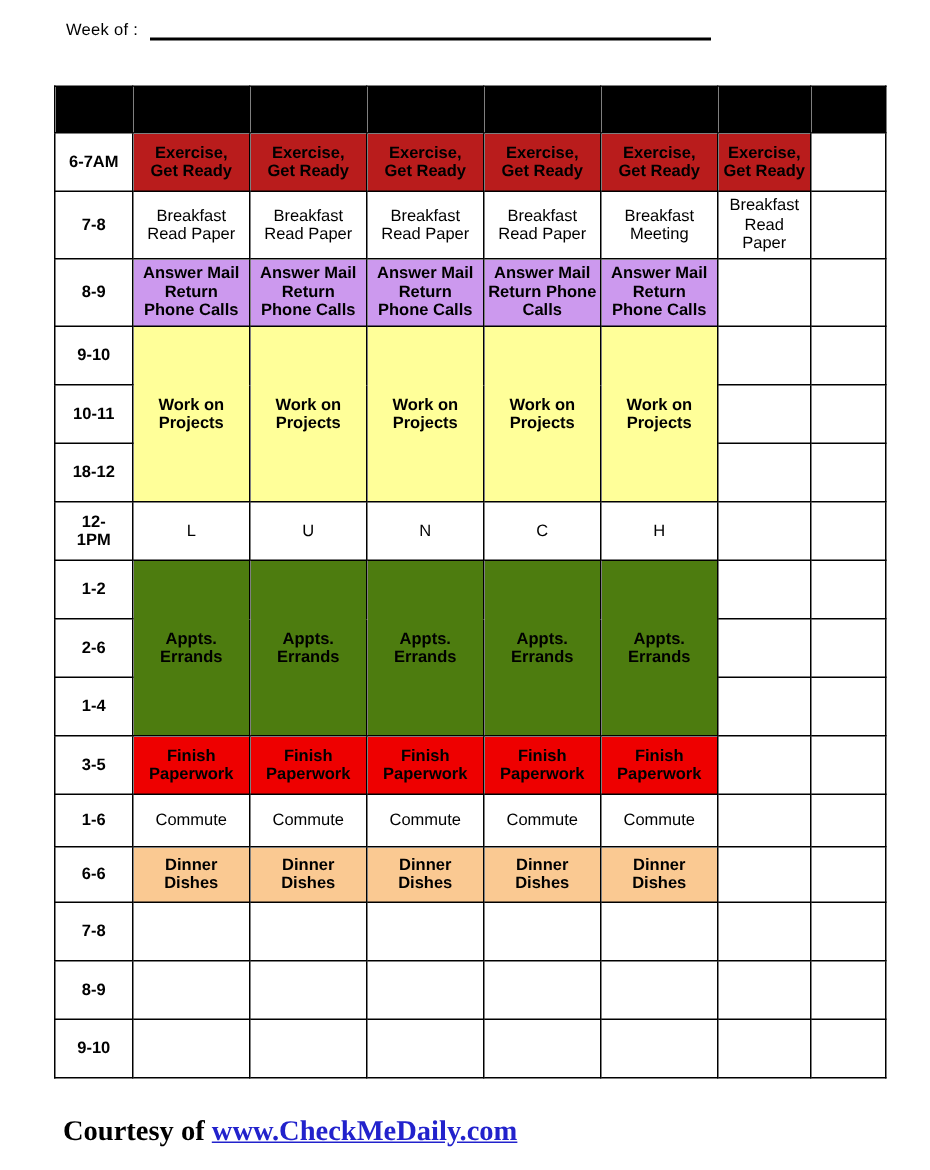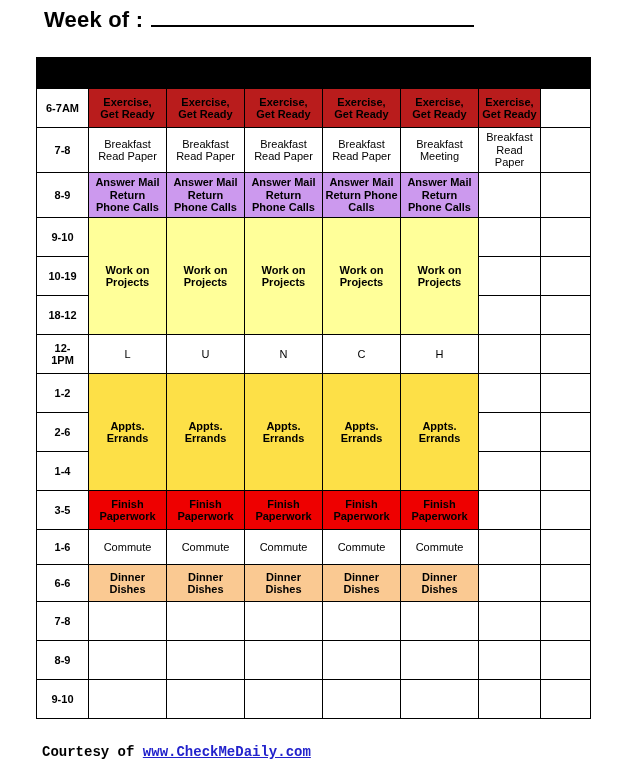--- a/index.html
+++ b/index.html
@@ -18,22 +18,22 @@
   
   #week-of-row {
     position: absolute;
     left: 44px;
     top: 10px;
     display: flex;
     align-items: flex-end;
     width: 430px;
   }
   #week-of-label {
-    font-size: 22px;
-    font-weight: bold;
+    font-size: 11px;
+    font-weight: normal;
     color: #000000;
     letter-spacing: 0.2px;
     white-space: nowrap;
     line-height: 20px;
   }
   #week-of-blank {
     flex: 1 1 auto;
     margin-left: 8px;
     margin-bottom: 3px;
     border-bottom: 2px solid #000000;
@@ -97,34 +97,34 @@
   }
 
   
   td.valign-top { vertical-align: top; padding-top: 4px; }
 
   
   .c-green  { background: #b91c1c; }
   .c-white  { background: #ffffff; }
   .c-purple { background: #cc99ee; }
   .c-yellow { background: #ffff99; }
-  .c-cyan   { background: #fde047; }
+  .c-cyan   { background: #4d7c0f; }
   .c-red    { background: #ee0000; color: #ffffff; font-weight: bold; }
   .c-orange { background: #fac992; }
   .c-empty  { background: #ffffff; }
 
   .bold-text { font-weight: bold; }
 
   
   #footer {
     position: absolute;
     left: 42px;
     top: 744px;
-    font-family: Liberation Mono, monospace;
-    font-size: 14px;
+    font-family: Liberation Serif, serif;
+    font-size: 19px;
     font-weight: bold;
     color: #000000;
     white-space: nowrap;
   }
   #footer-link {
     color: #2222cc;
     text-decoration: underline;
     font-weight: bold;
   }
 </style>
@@ -265,21 +265,21 @@
 Projects</span>
         </td>
         <td class="day-cell valign-top c-yellow" rowspan="3">
           <span class="cell-text bold-text">Work on
 Projects</span>
         </td>
         <td class="day-cell c-empty" style="height: 38px;"></td>
         <td class="day-cell c-empty" style="height: 38px;"></td>
       </tr>
       <tr>
-        <td class="time-cell" style="height: 38px; white-space: pre-line;">10-19</td>
+        <td class="time-cell" style="height: 38px; white-space: pre-line;">10-11</td>
         <td class="day-cell c-empty" style="height: 38px;"></td>
         <td class="day-cell c-empty" style="height: 38px;"></td>
       </tr>
       <tr>
         <td class="time-cell" style="height: 38px; white-space: pre-line;">18-12</td>
         <td class="day-cell c-empty" style="height: 38px;"></td>
         <td class="day-cell c-empty" style="height: 38px;"></td>
       </tr>
       <tr>
         <td class="time-cell" style="height: 38px; white-space: pre-line;">12-

